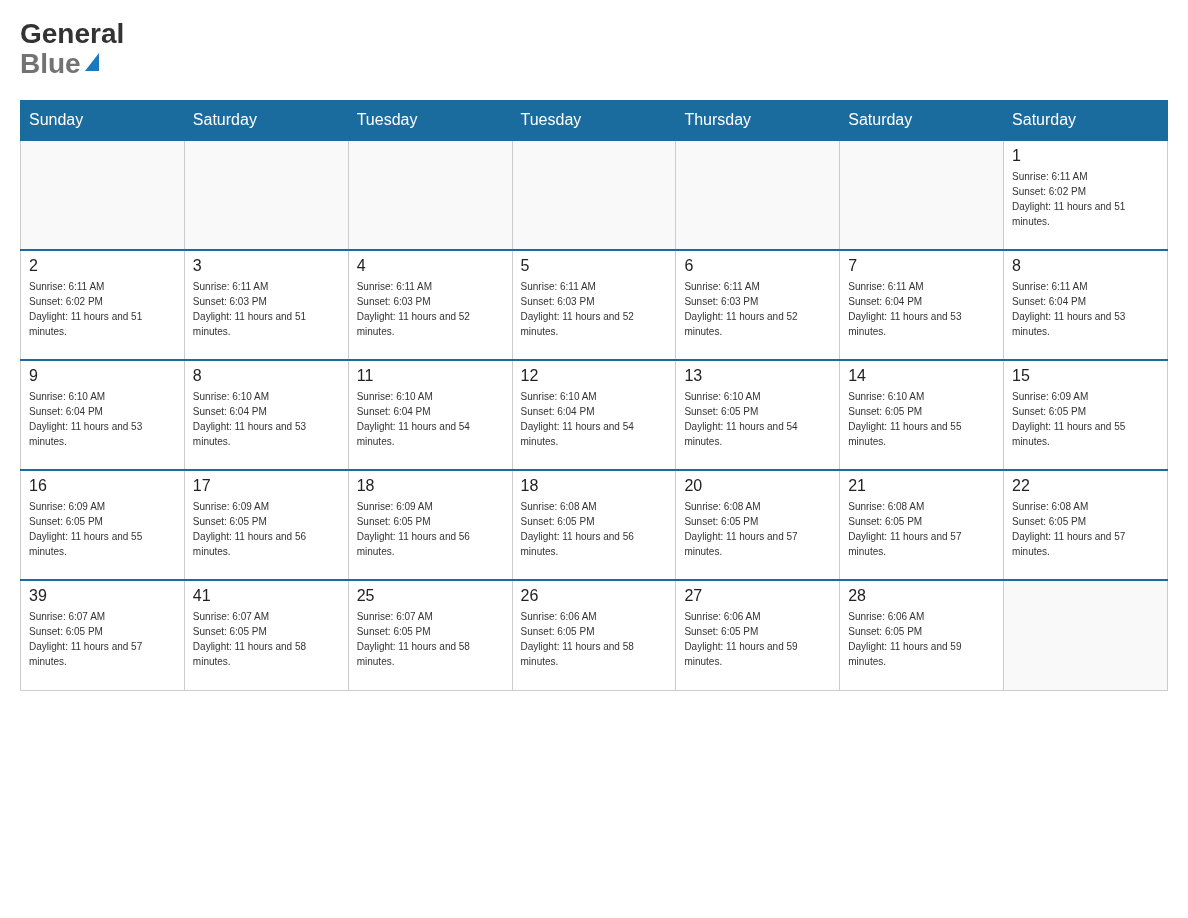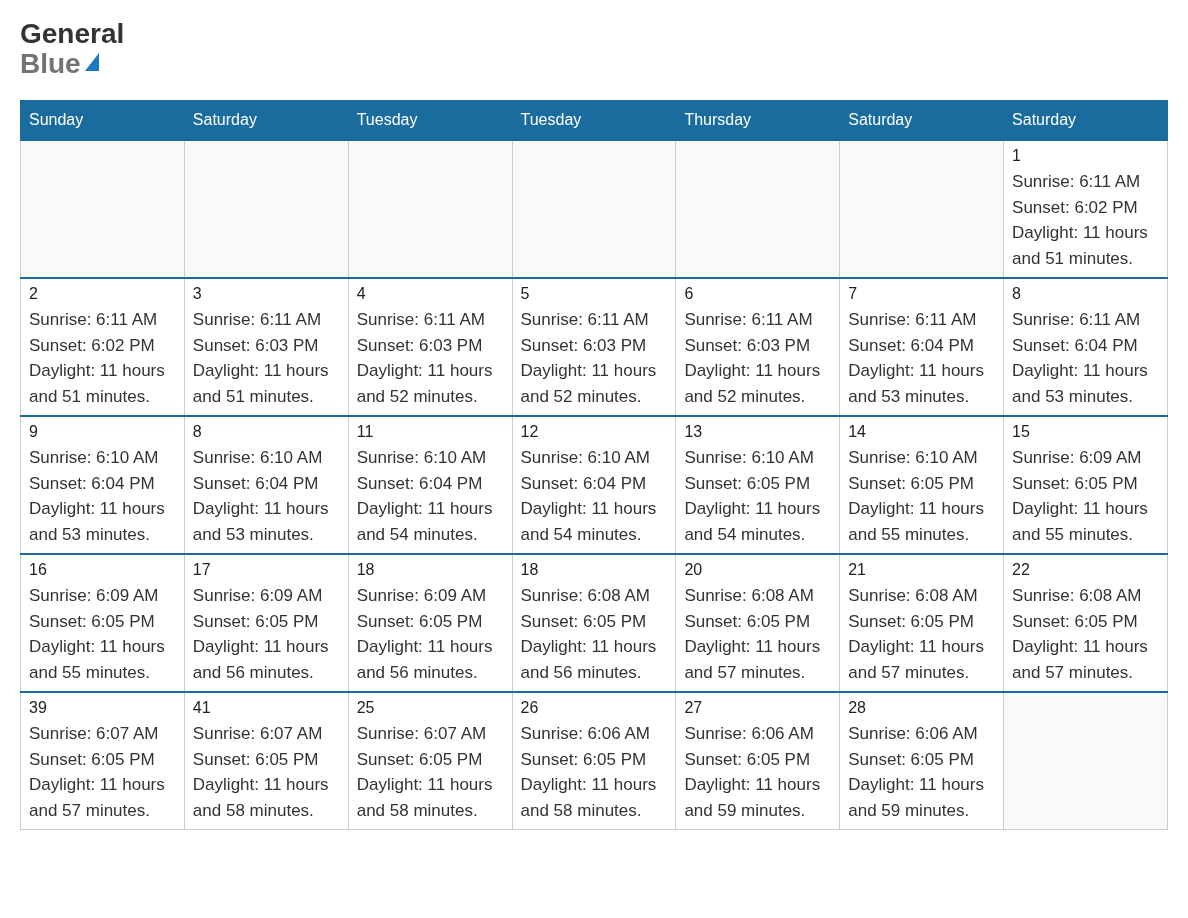--- a/index.html
+++ b/index.html
@@ -86,21 +86,21 @@
       border-top: 2px solid #1a6b9e;
     }
     .day-number {
       font-size: 16px;
       color: #222;
       font-weight: normal;
       margin-bottom: 4px;
       display: block;
     }
     .day-info {
-      font-size: 17px;
+      font-size: 10px;
       color: #333;
       line-height: 1.5;
     }
     .empty-cell {
       background: #f9f9f9;
     }
     .week-row td {
       height: 110px;
     }
   </style>

